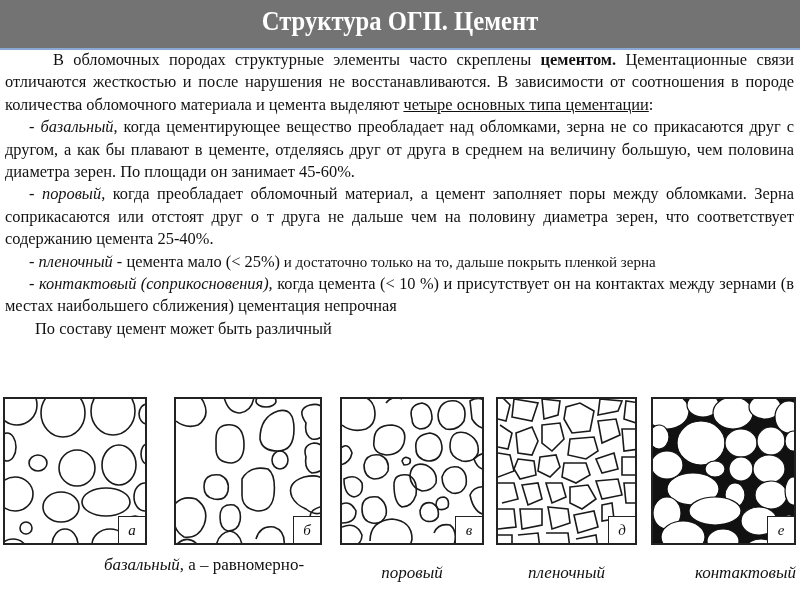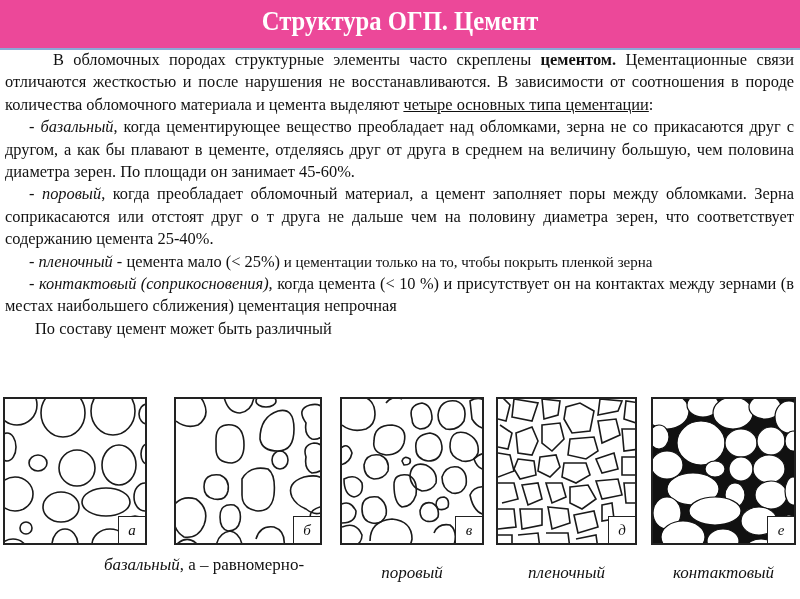--- a/index.html
+++ b/index.html
@@ -1,19 +1,19 @@
 <!DOCTYPE html>
 <html><head>
 <meta charset="utf-8">
 <style>
   html, body { margin:0; padding:0; background:#ffffff; }
   body { width:800px; height:599px; position:relative; overflow:hidden;
          font-family:"Liberation Serif","DejaVu Serif",serif; color:#111; }
   .titlebar { position:absolute; left:0; top:0; width:800px; height:48px;
-              background:#ec4899; border-bottom:2px solid #8aa9d6; }
+              background:#737373; border-bottom:2px solid #8aa9d6; }
   .titlebar h1 { margin:0; position:absolute; left:0; right:0; top:5px; text-align:center;
                  font-family:"Liberation Serif",serif; font-weight:bold; font-size:28px;
                  color:#ffffff; letter-spacing:0px; transform:scaleX(0.88); }
   .text { position:absolute; left:5px; top:49px; width:789px; font-size:16.4px; line-height:22.4px;font-family:Liberation Serif, serif; }
   .p { margin:0; text-align:justify; text-align-last:left; }
   .indent { text-indent:48px; }
   .ind2 { text-indent:24px; }
   .small { font-size:15px; }
   b { font-weight:bold; }
   u { text-decoration:underline; }
@@ -31,21 +31,21 @@
   <h1>Структура ОГП. Цемент</h1>
 </div>
 
 <div class="text">
   <p class="p indent"><span>В обломочных породах структурные элементы часто скреплены </span><b>цементом.</b> <span>Цементационные связи отличаются жесткостью и после нарушения не восстанавливаются. В зависимости от соотношения в породе количества обломочного материала и цемента выделяют </span><u>четыре основных типа цементации</u><span>:</span></p>
 
   <p class="p ind2"><span>- </span><i>базальный</i><span>, когда цементирующее вещество преобладает над обломками, зерна не со прикасаются друг с другом, а как бы плавают в цементе, отделяясь друг от друга в среднем на величину большую, чем половина диаметра зерен. По площади он занимает 45-60%.</span></p>
 
   <p class="p ind2"><span>- </span><i>поровый</i><span>, когда преобладает обломочный материал, а цемент заполняет поры между обломками. Зерна соприкасаются или отстоят друг о т друга не дальше чем на половину диаметра зерен, что соответствует содержанию цемента 25-40%.</span></p>
 
-  <p class="p ind2"><span>- </span><i>пленочный</i><span> - цемента мало (&lt; 25%)</span><span class="small"> и цементации только на то, чтобы покрыть пленкой зерна</span></p>
+  <p class="p ind2"><span>- </span><i>пленочный</i><span> - цемента мало (&lt; 25%)</span><span class="small"> и достаточно только на то, дальше покрыть пленкой зерна</span></p>
 
   <p class="p ind2"><span>- </span><i>контактовый (соприкосновения),</i><span> когда цемента (&lt; 10 %) и присутствует он на контактах между зернами (в местах наибольшего сближения) цементация непрочная</span></p>
 
   <p class="p indent" style="text-indent:30px">По составу цемент может быть различный</p>
 </div>
 
 <div class="panel" style="left:3px;width:144px;">
   <svg width="144" height="148" viewBox="0 0 144 148" fill="none" stroke="#1a1a1a" stroke-width="1.6">
     <ellipse cx="12" cy="6" rx="20" ry="20"></ellipse>
     <ellipse cx="58" cy="14" rx="22" ry="24"></ellipse>
@@ -193,13 +193,13 @@
     </g>
   </svg>
   <div class="tag">е</div>
 </div>
 
 <div class="caption" style="left:0px;top:553px;width:328px;line-height:23px;padding-left:40px;">
   <i>базальный</i><span>, а – равномерно-</span><br>
 </div>
 <div class="caption" style="left:340px;top:563px;width:144px;font-style:italic;">поровый</div>
 <div class="caption" style="left:496px;top:563px;width:141px;font-style:italic;">пленочный</div>
-<div class="caption" style="left:651px;top:563px;width:145px;font-style:italic;">контактовый</div>
+<div class="caption" style="left:651px;top:563px;width:145px;font-style:italic;text-align:right;">контактовый</div>
 
 </body></html>

